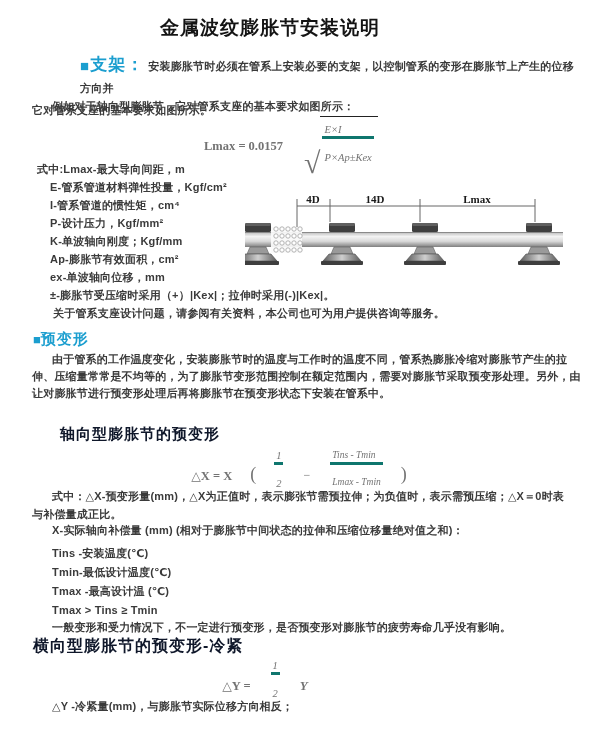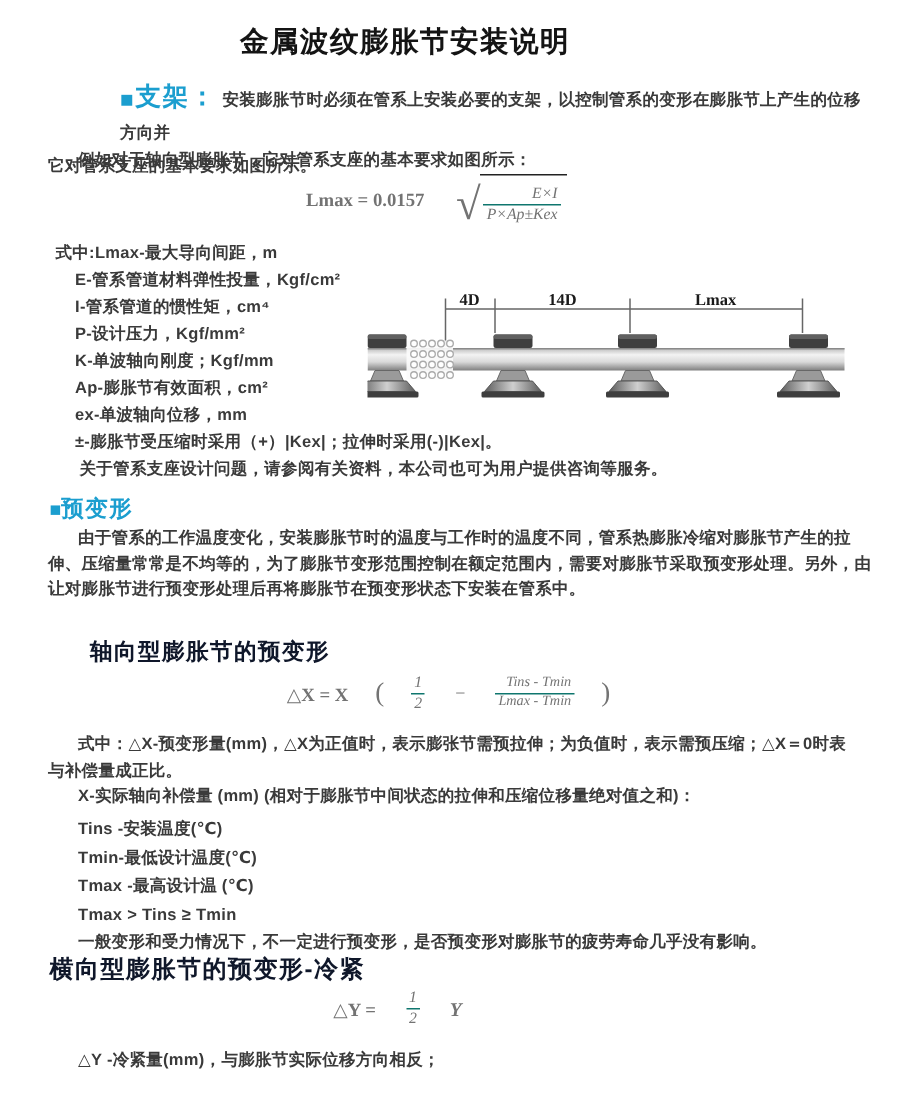--- a/index.html
+++ b/index.html
@@ -21,22 +21,22 @@
   .sq-bullet { color:#1b9ecf; font-size:15px; vertical-align:-1px; }
   .h-blue-lg { color:#1b9ecf; font-size:17px; font-weight:bold; letter-spacing:1px; padding:0 4px 0 1px; }
   .p-example { position:absolute; left:52px; top:99px; }
 
   
   .formula { font-family:"Liberation Serif","DejaVu Serif",serif; color:#737373; display:flex; align-items:center;gap:16px; }
   .f-lhs { font-weight:bold; font-size:12.5px; white-space:pre; }
   .radical { display:inline-flex; align-items:flex-end; margin-left:5px; }
   .radsign { font-size:30px; line-height:30px; font-weight:400; transform:translateY(2px); }
   .radbar { border-top:1.5px solid #222; padding:2px 4px 0 2px; }
-  .frac { display:inline-flex; flex-direction:column; align-items:flex-end; line-height:1.25; font-size:10.5px; font-style:italic; }
-  .frac .den { border-top:1px solid #0f766e; padding:0 2px; }
+  .frac { display:inline-flex; flex-direction:column; align-items:flex-start; line-height:1.25; font-size:10.5px; font-style:italic; }
+  .frac .den { border-top:3px solid #0f766e; padding:12px 2px; }
   .frac .num { padding:0 2px; }
   .formula-1 { position:absolute; left:204px; top:116px; }
   .formula-2 { position:absolute; left:0; top:449px; width:600px; justify-content:center; }
   .formula-3 { position:absolute; left:0; top:659px; width:530px; justify-content:center; }
   .paren { font-size:18px; font-weight:400; padding:0 2px; transform:translateY(-1px); }
   .f-minus { padding:0 4px; font-size:12px; }
   .frac-sm { font-size:9.5px; }
   .f-rhs { font-weight:bold; font-style:italic; font-size:13px; padding-left:4px; }
 
   

